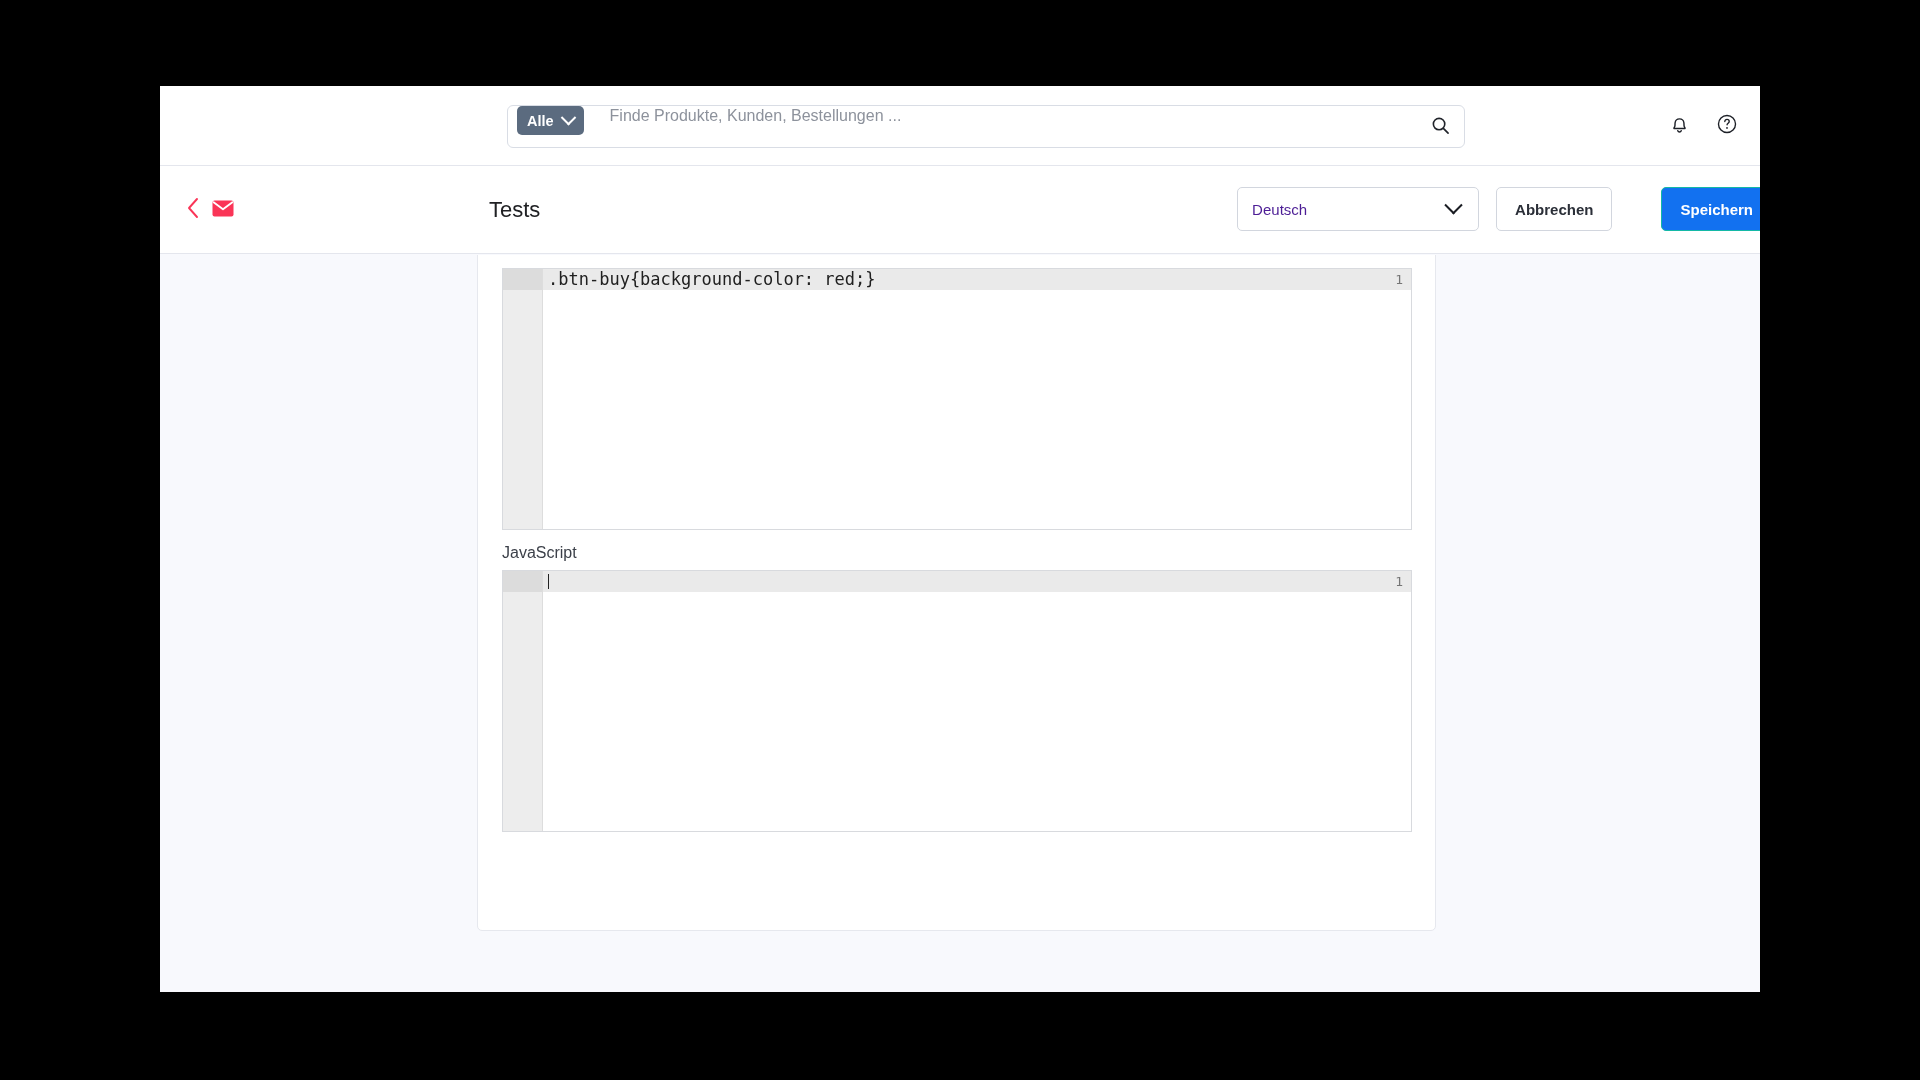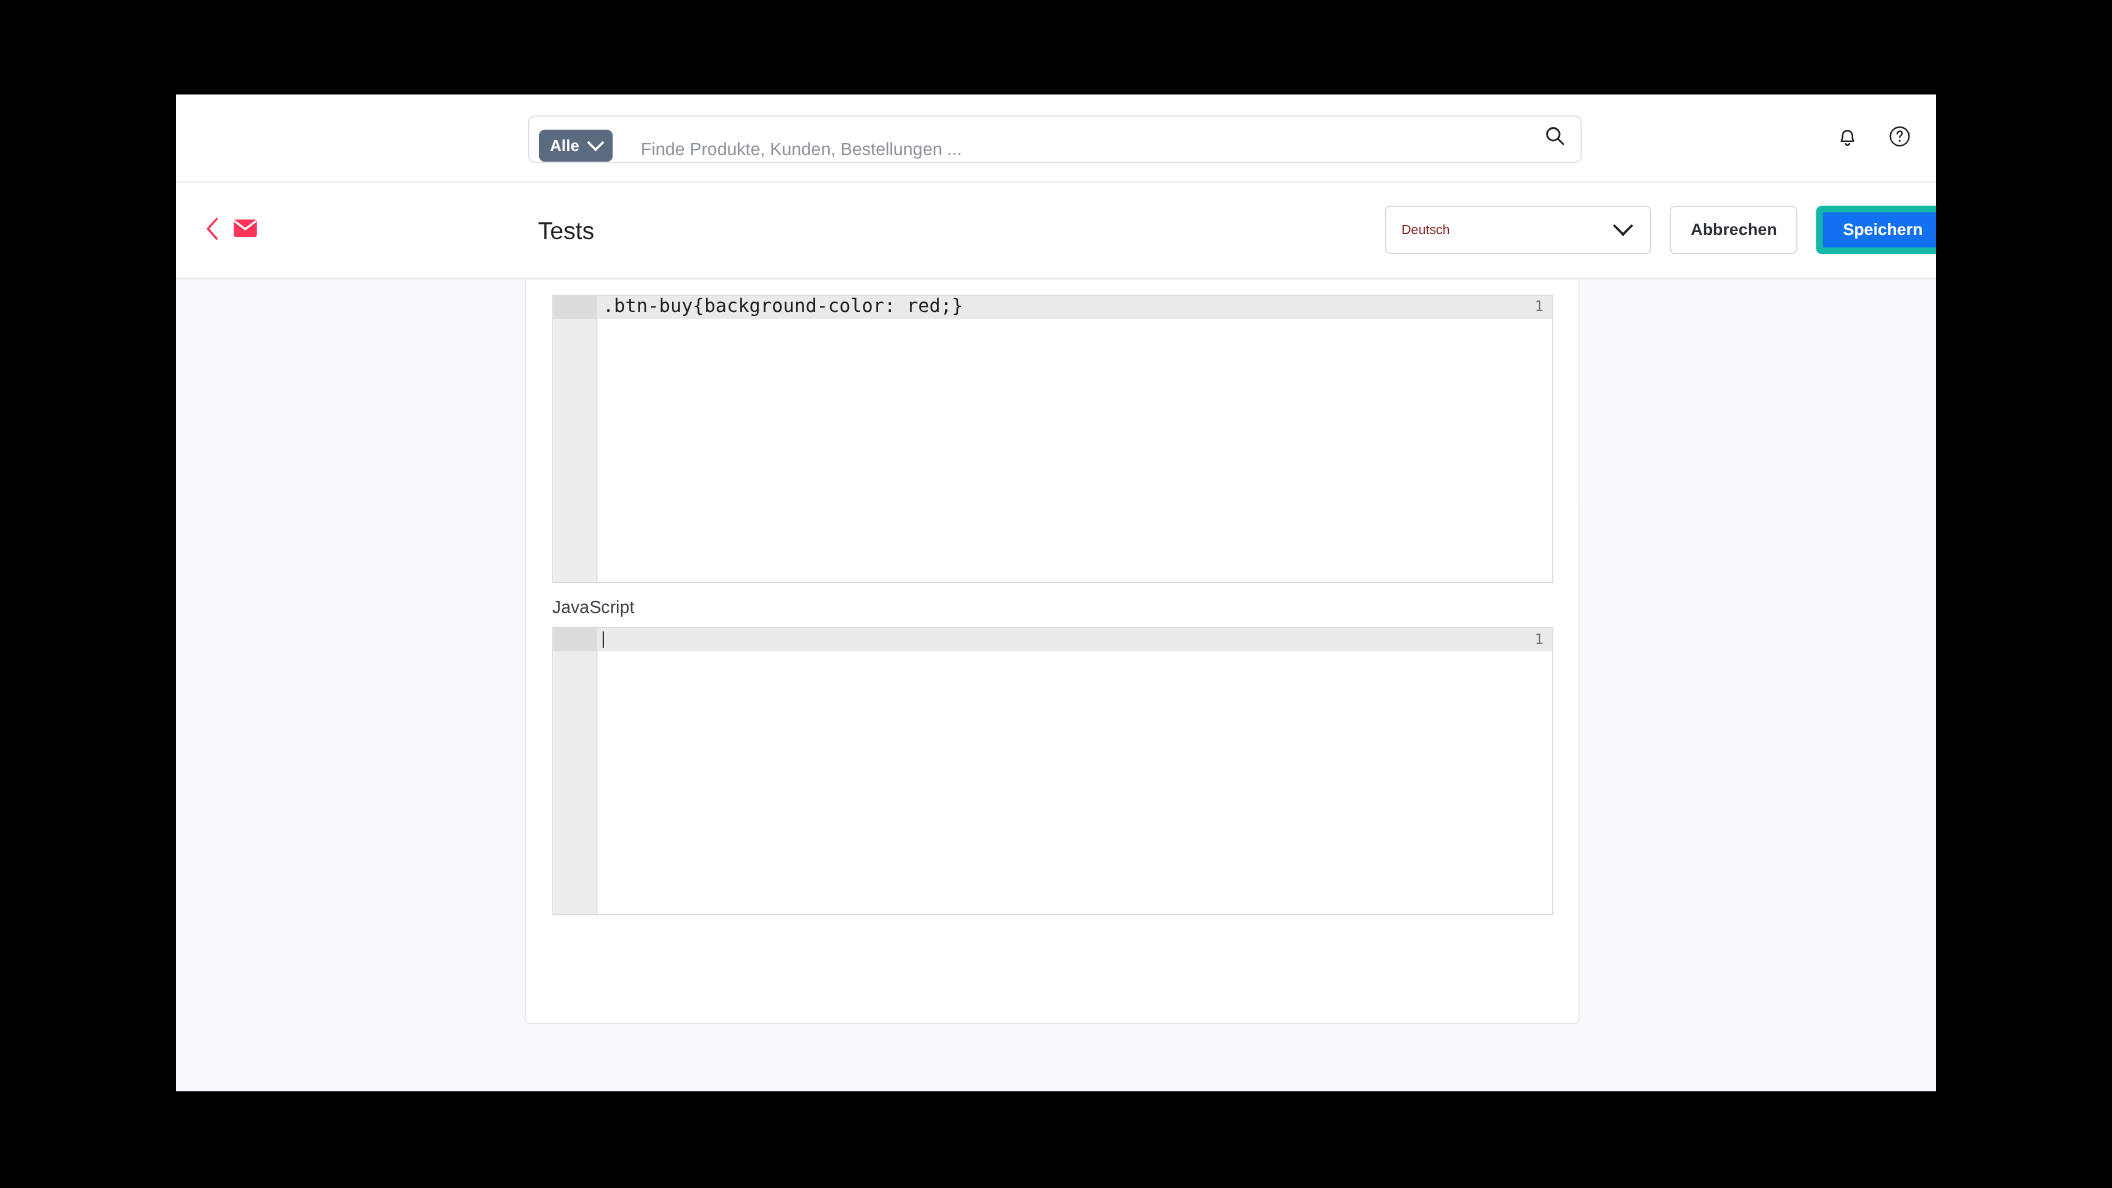--- a/index.html
+++ b/index.html
@@ -30,30 +30,30 @@
     top: 0;
     width: 1600px;
     height: 80px;
     background: #ffffff;
     border-bottom: 1px solid #e4e6ed;
     box-sizing: border-box;
   }
 
   #search-wrap {
     position: absolute;
-    left: 320px;
+    left: 347px;
     top: 19px;
     width: 958px;
     height: 43px;
     background: #ffffff;
     border: 1px solid #d9dde5;
     border-radius: 6px;
     box-sizing: border-box;
     display: flex;
-    align-items: flex-end;
+    align-items: flex-start;
   }
 
   #scope-button {
     margin-left: 9px;
     height: 29px;
     min-width: 63px;
     background: #5b6b7f;
     border-radius: 5px;
     color: #ffffff;
     font-size: 14.5px;
@@ -165,21 +165,21 @@
     border: 1px solid #d2d6de;
     border-radius: 5px;
     background: #ffffff;
     display: flex;
     align-items: center;
     padding: 0 14px;
     box-sizing: border-box;
     cursor: pointer;
     position: relative;
   }
-  #lang-select .lbl { font-size: 12px; color: #7f1d1d; }
+  #lang-select .lbl { font-size: 15px; color: #4c1d95; }
   #lang-select .chev {
     position: absolute;
     right: 18px;
     width: 11px; height: 11px;
     border-right: 2.2px solid #1a1d23;
     border-bottom: 2.2px solid #1a1d23;
     transform: rotate(45deg) translate(-3px,-3px);
   }
 
   .tb-btn {
@@ -196,23 +196,24 @@
     user-select: none;
   }
   #cancel-button {
     background: #ffffff;
     border: 1px solid #d2d6de;
     color: #2b2f38;
     min-width: 92px;
   }
   #save-button {
     background: #1271f0;
-    border: 6px solid #14b8a6;
+    border: 1px solid #14b8a6;
     color: #ffffff;
     min-width: 101px;
+    margin-left: 32px;
   }
 
   
   #content {
     position: absolute;
     left: 0;
     top: 169px;
     width: 1600px;
     height: 737px;
     background: #f8f9fd;

